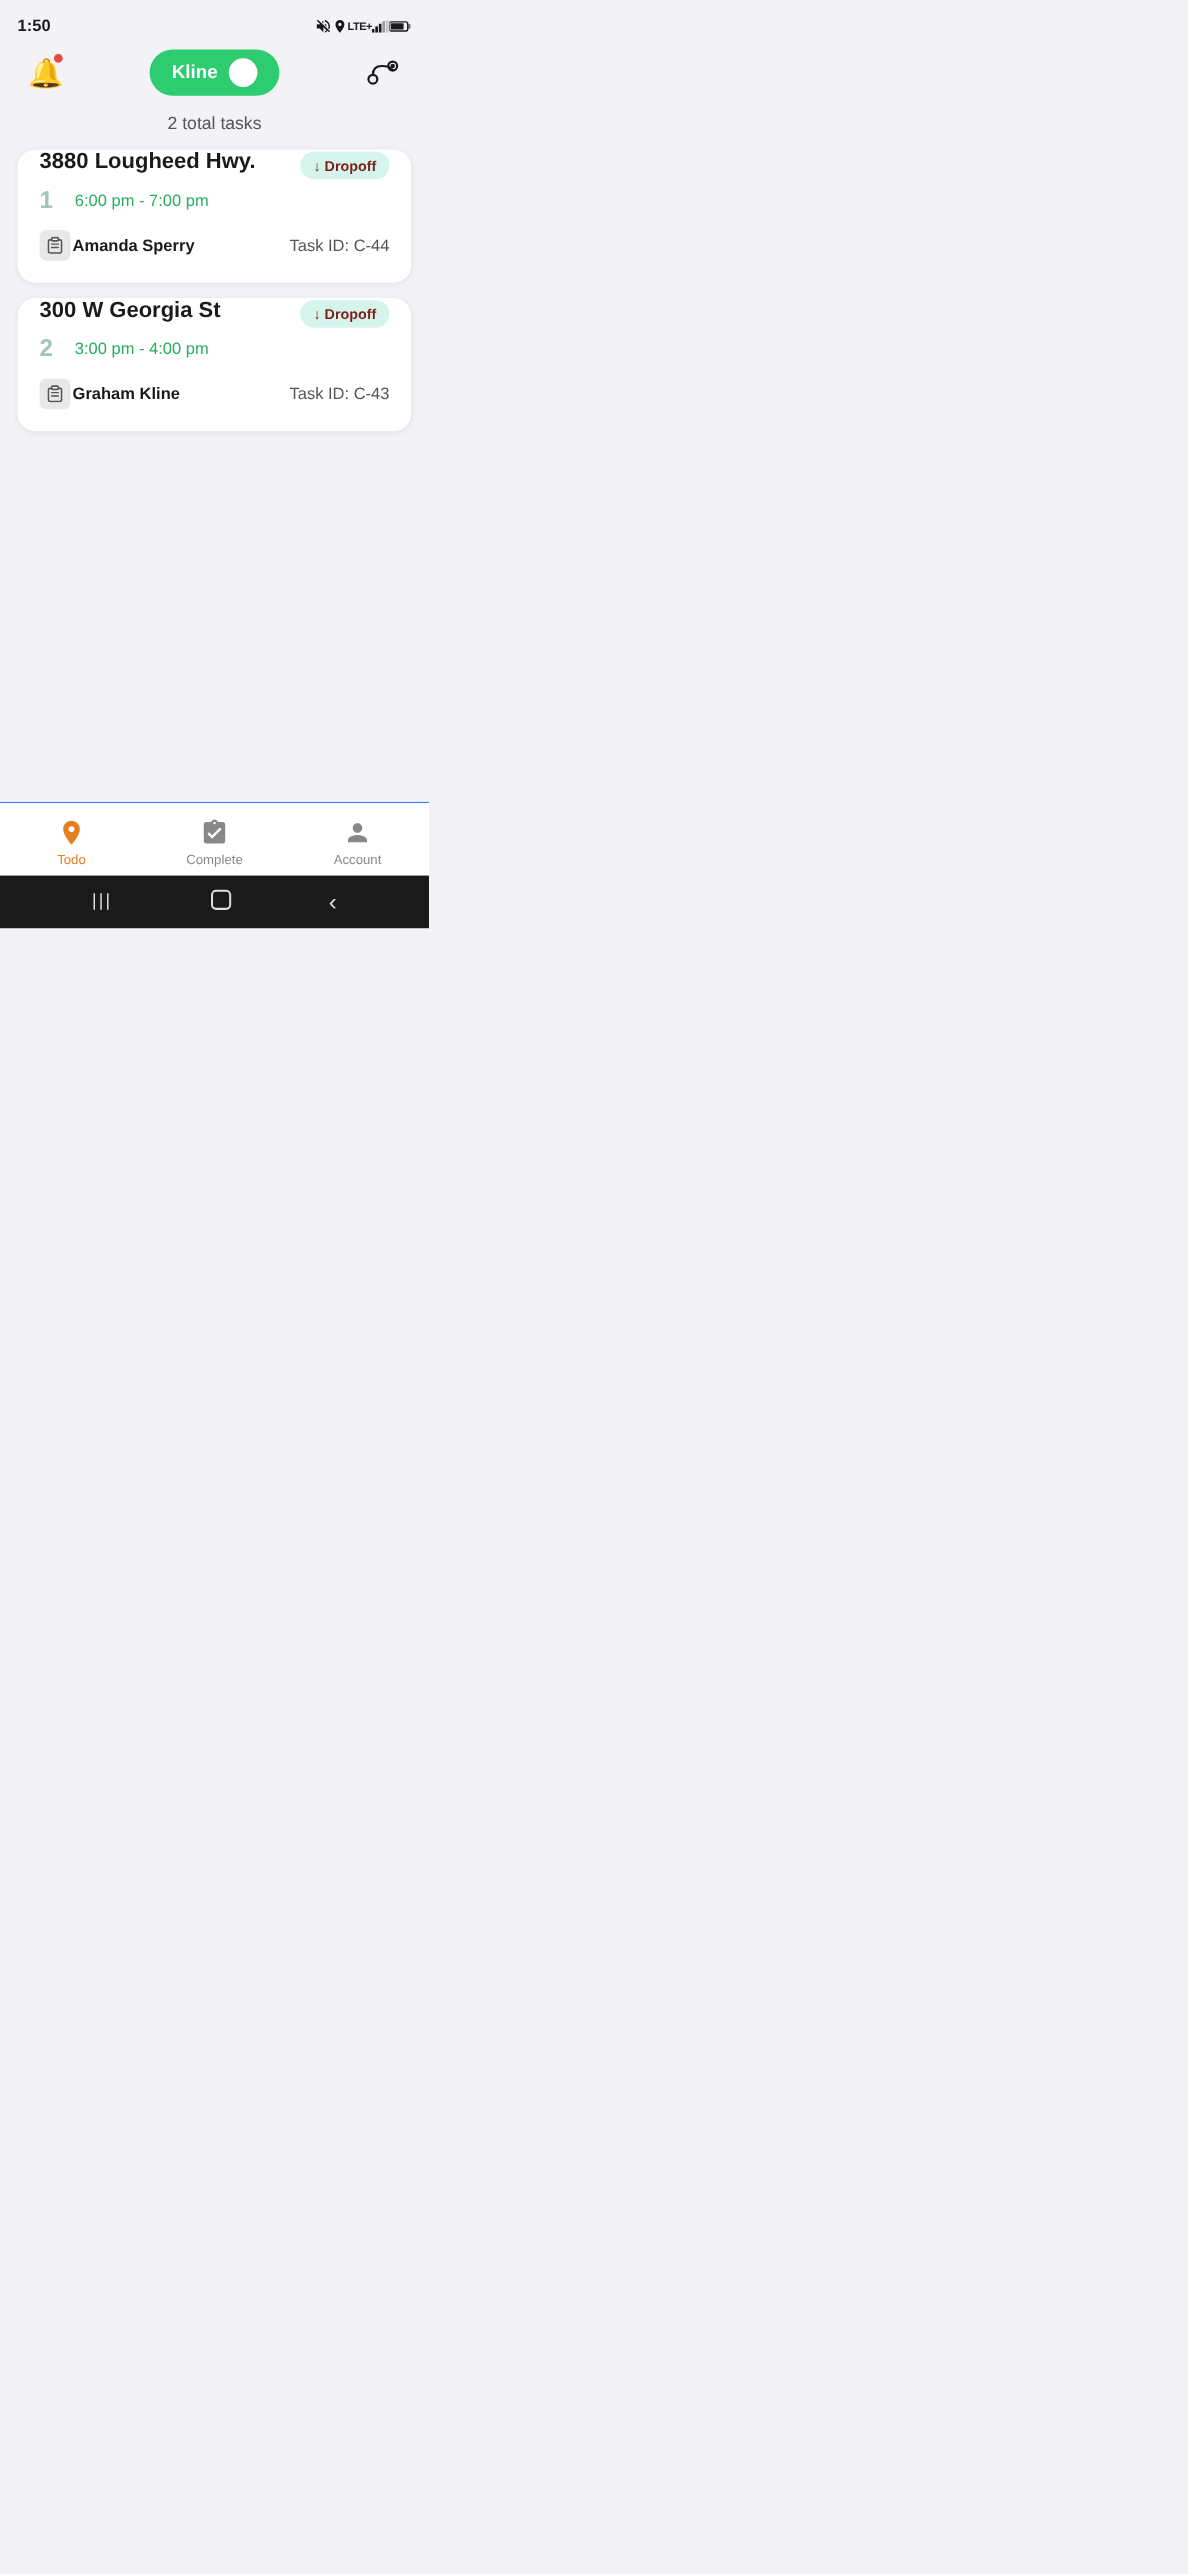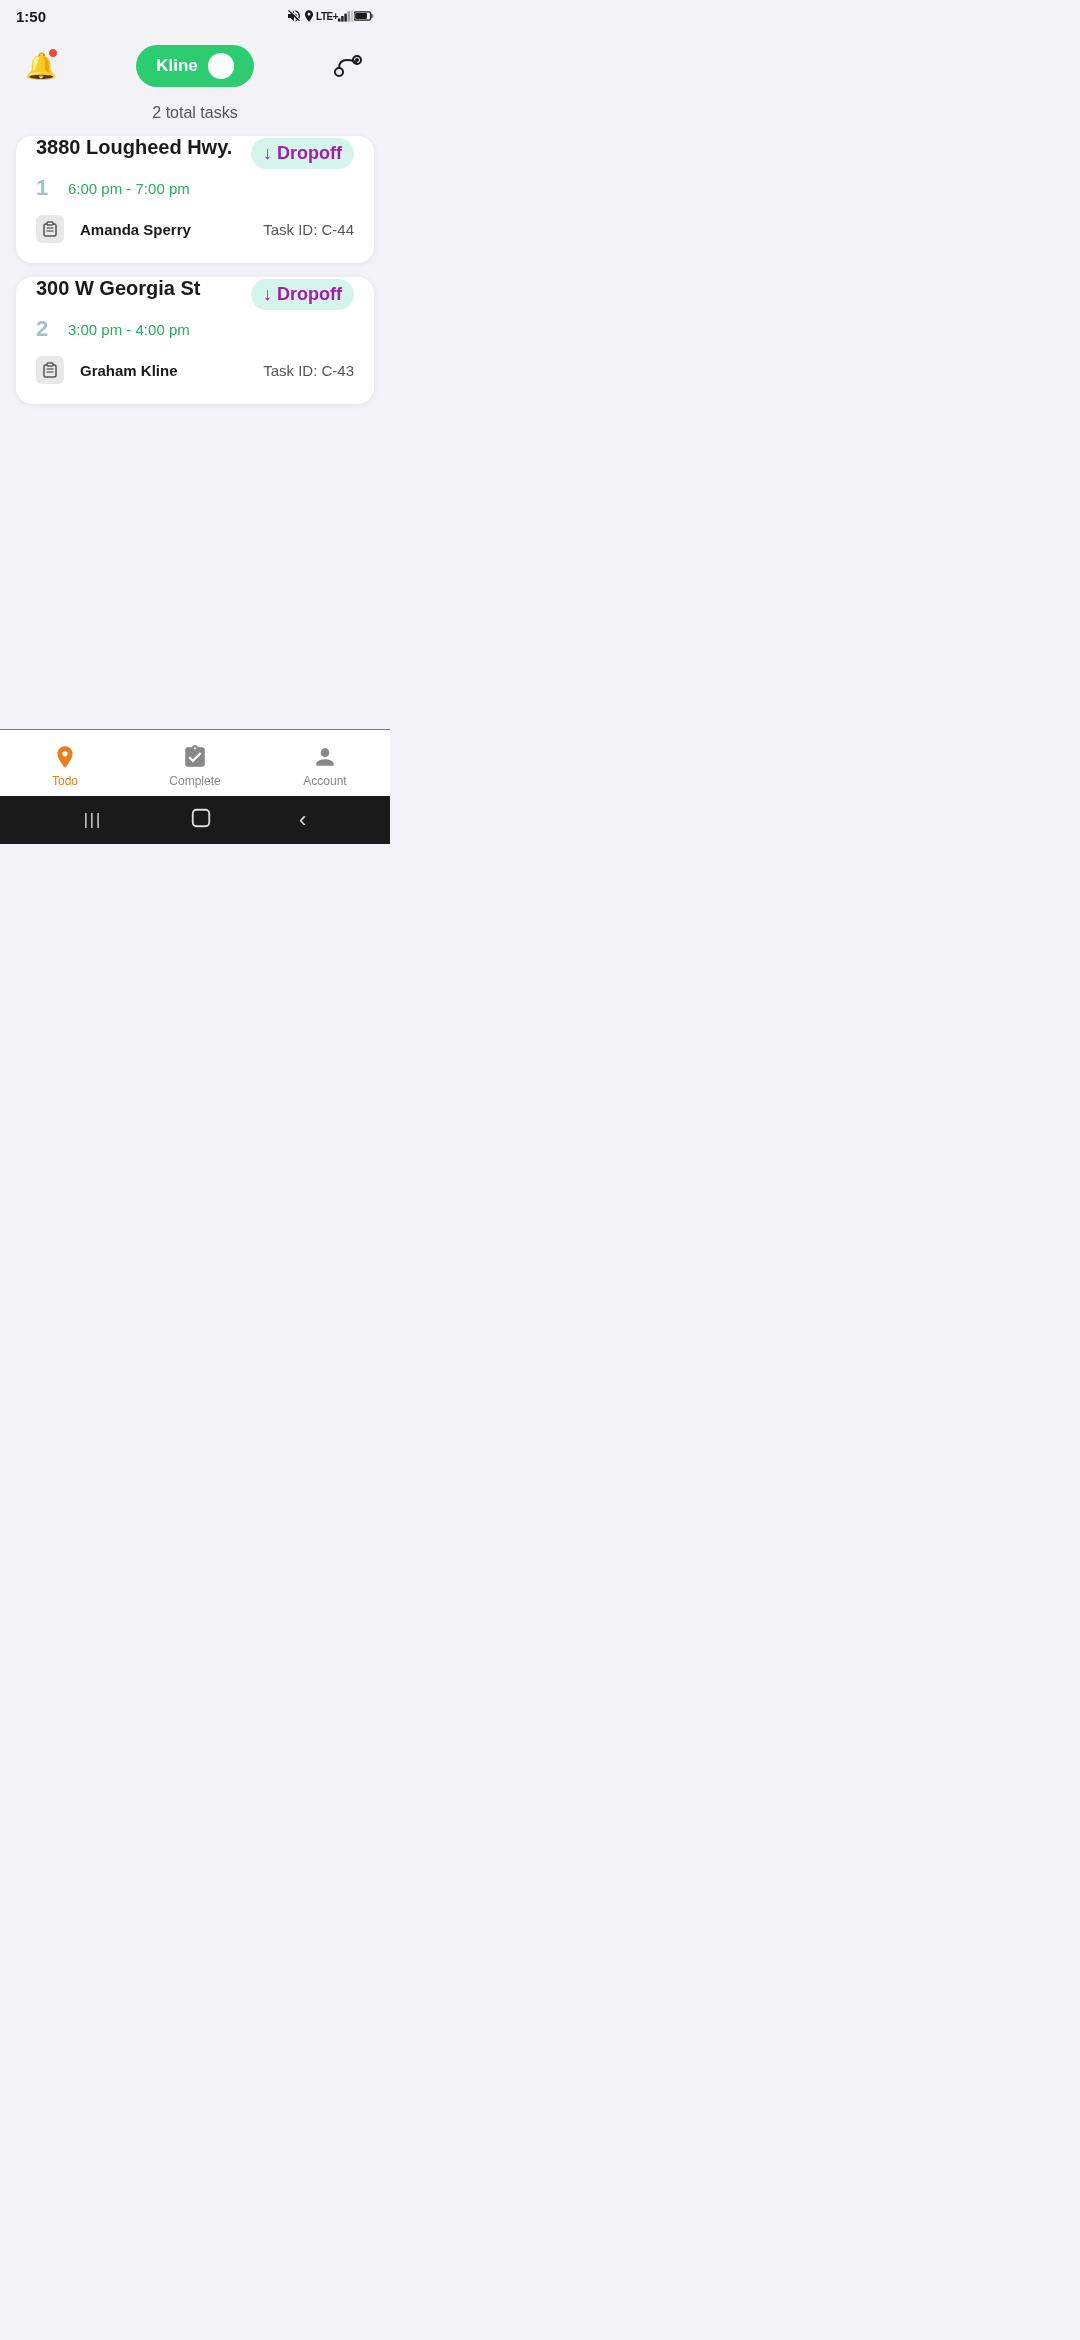--- a/index.html
+++ b/index.html
@@ -14,21 +14,21 @@
       flex-direction: column;
       position: relative;
       overflow-x: hidden;
     }
 
     
     .status-bar {
       background: #f2f2f7;
       display: flex;
       justify-content: space-between;
-      align-items: flex-start;
+      align-items: flex-end;
       padding: 8px 16px 4px;
       height: 36px;
     }
 
     .status-time {
       font-size: 15px;
       font-weight: 600;
       color: #1a1a1a;
     }
 
@@ -144,24 +144,24 @@
     .task-address {
       font-size: 20px;
       font-weight: 800;
       color: #1a1a1a;
       flex: 1;
       margin-right: 10px;
     }
 
     .dropoff-badge {
       background: #d5f5ec;
-      color: #a21caf;
+      color: #7f1d1d;
       border-radius: 20px;
       padding: 5px 12px;
-      font-size: 18px;
+      font-size: 13px;
       font-weight: 600;
       display: flex;
       align-items: center;
       gap: 4px;
       white-space: nowrap;
       margin-top: 2px;
     }
 
     .task-row {
       display: flex;
@@ -185,21 +185,21 @@
     .task-footer {
       display: flex;
       justify-content: space-between;
       align-items: center;
       margin-top: 14px;
     }
 
     .task-person {
       display: flex;
       align-items: center;
-      gap: 16px;
+      gap: 2px;
     }
 
     .clipboard-icon {
       width: 28px;
       height: 28px;
       background: #e8e8e8;
       border-radius: 6px;
       display: flex;
       align-items: center;
       justify-content: center;

